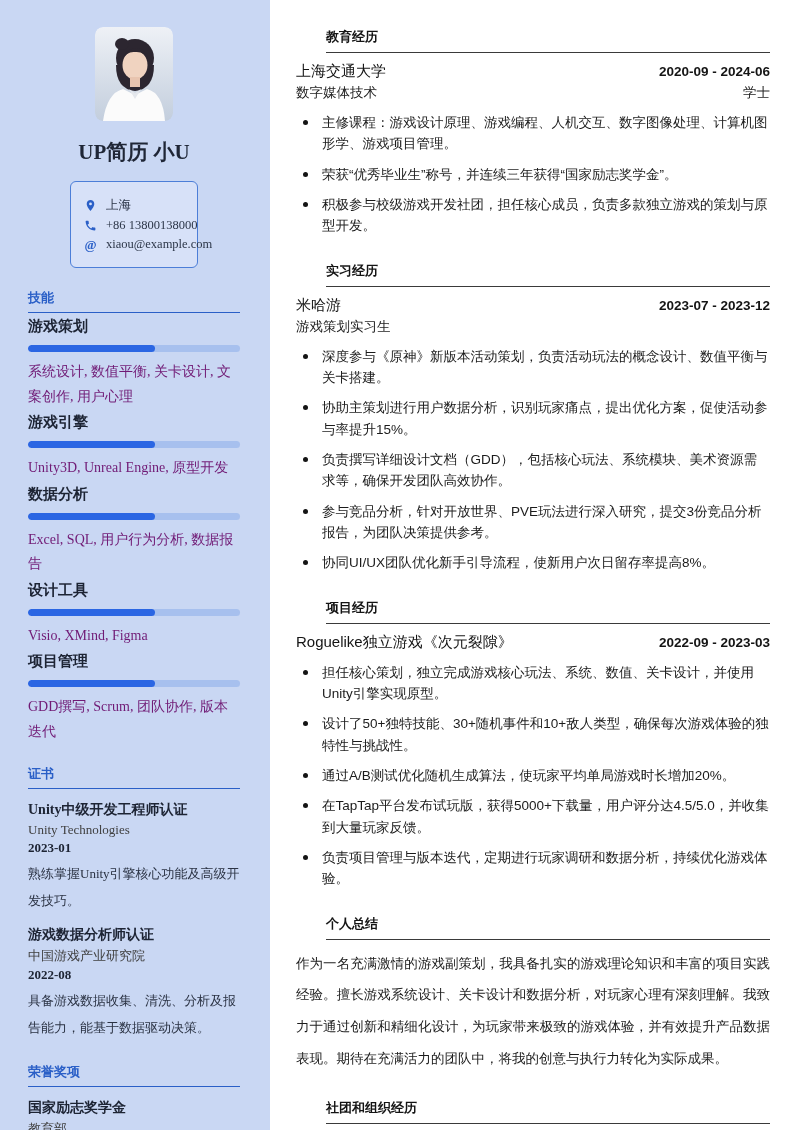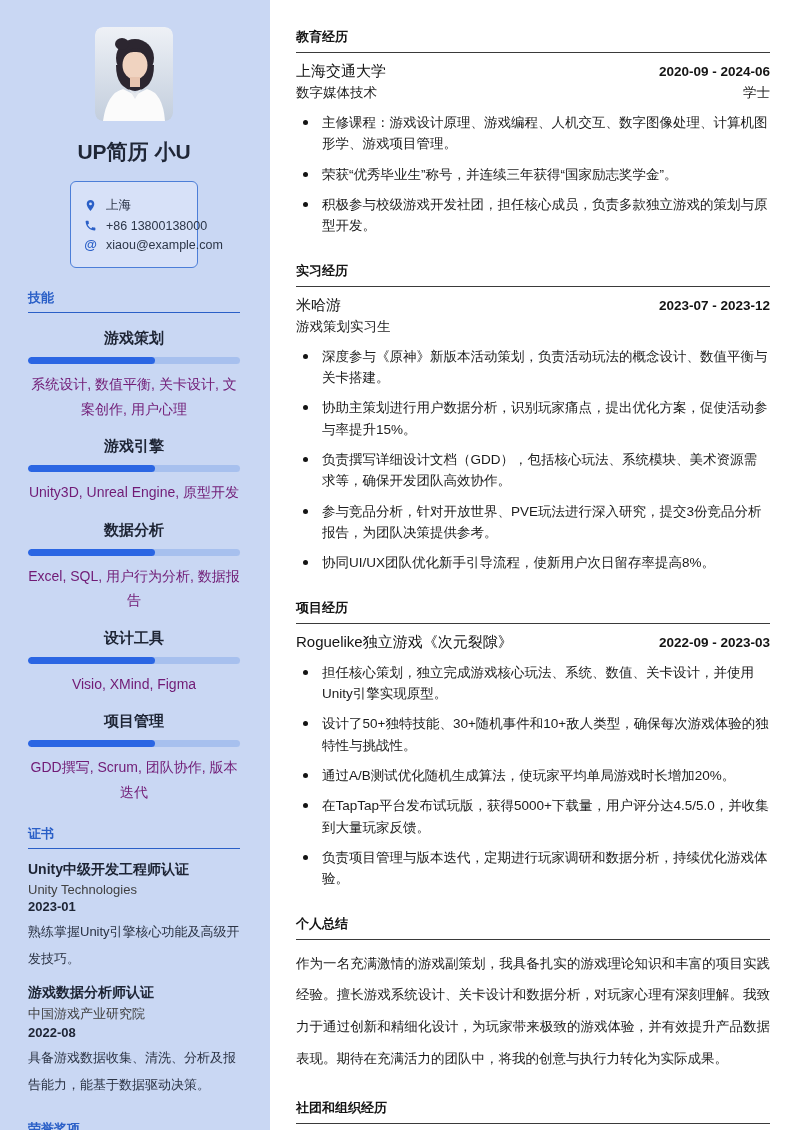--- a/index.html
+++ b/index.html
@@ -5,50 +5,50 @@
   :root{
     --sidebar-bg:#c9d7f3; --card-bg:#d7e1f8; --card-border:#4c7ed8;
     --accent:#2a5fc7; --bar-fill:#2b66e3; --bar-track:#a7c0ee; --ink:#1b1b1b;
   }
   *{margin:0;padding:0;box-sizing:border-box;}
   body{background:#fff;font-family:"Liberation Sans",sans-serif;}
   .page{width:799px;height:1130px;background:#fff;display:flex;overflow:hidden;color:var(--ink);}
 
   
   .sidebar{width:270px;min-width:270px;height:100%;background:var(--sidebar-bg);
-    padding:27px 30px 26px 28px;overflow:hidden;}
+    padding:27px 30px 26px 28px;overflow:hidden;font-family:Liberation Serif, serif;}
   .photo{width:78px;height:94px;border-radius:8px;overflow:hidden;margin:0 auto;display:block;}
   .side-name{text-align:center;font-size:21px;font-weight:700;color:#1f2636;margin:17px 0 0;}
   .contact-card{width:128px;margin:15px auto 0;background:var(--card-bg);
     border:1px solid var(--card-border);border-radius:6px;padding:11px 10px 11px 12px;}
   .c-row{display:flex;align-items:center;gap:8px;margin:4px 0;}
   .c-icon{width:15px;height:15px;display:inline-flex;align-items:center;justify-content:center;
     color:var(--accent);flex:none;font-weight:700;font-size:13px;}
   .c-icon svg{width:13px;height:13px;fill:var(--accent);}
   .c-text{font-size:12.5px;color:#2c3648;white-space:nowrap;}
 
   .s-head{color:var(--accent);font-size:13px;font-weight:700;margin-top:21px;
     padding-bottom:5px;border-bottom:1.5px solid var(--accent);}
-  .skill{margin-top:16px;text-align:center;}
+  .skill{margin-top:4px;}
   .skill-name{font-size:15px;font-weight:700;color:#1d2434;}
   .bar{height:7px;background:var(--bar-track);border-radius:3.5px;margin-top:9px;overflow:hidden;}
   .fill{height:100%;background:var(--bar-fill);border-radius:3.5px;}
   .skill-desc{font-size:14px;color:#701a75;line-height:1.75;margin-top:8px;}
 
   .cred{margin-top:12px;}
   .cred-name{font-size:14px;font-weight:700;color:#1d2434;}
   .cred-issuer{font-size:13px;color:#404040;margin-top:3px;}
   .cred-date{font-size:13px;font-weight:700;color:#1d2434;margin-top:2px;}
   .cred-desc{font-size:13px;color:#2b3344;line-height:2.05;margin-top:5px;}
 
   
   .main{flex:1;padding:28px 29px 0 26px;overflow:hidden;}
   .m-section{margin-bottom:25px;}
   .m-head{font-size:13px;font-weight:700;color:#141414;padding-bottom:6px;
-    border-bottom:1.5px solid #3a3a3a;}
+    border-bottom:1.5px solid #3a3a3a;margin-left:30px;}
   .e-head{display:flex;justify-content:space-between;align-items:baseline;margin-top:9px;}
   .e-title{font-size:15px;font-weight:400;color:#141414;}
   .e-date{font-size:13.5px;font-weight:700;color:#141414;}
   .e-sub{display:flex;justify-content:space-between;font-size:13.5px;color:#222;margin-top:3px;}
   .bullets{list-style:none;margin-top:10px;}
   .bullet{position:relative;padding-left:26px;font-size:13.5px;line-height:1.58;
     color:var(--ink);margin-bottom:9px;}
   .bullet::before{content:'';position:absolute;left:7px;top:8px;width:5px;height:5px;
     border-radius:50%;background:#141414;}
   .bullet b{font-weight:400;}

